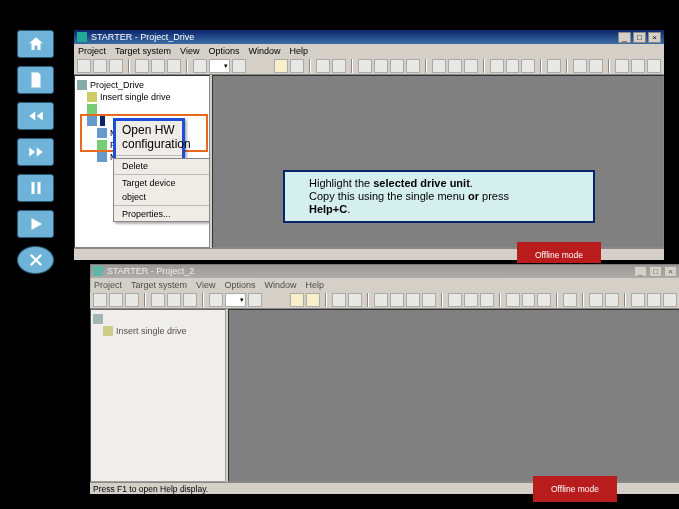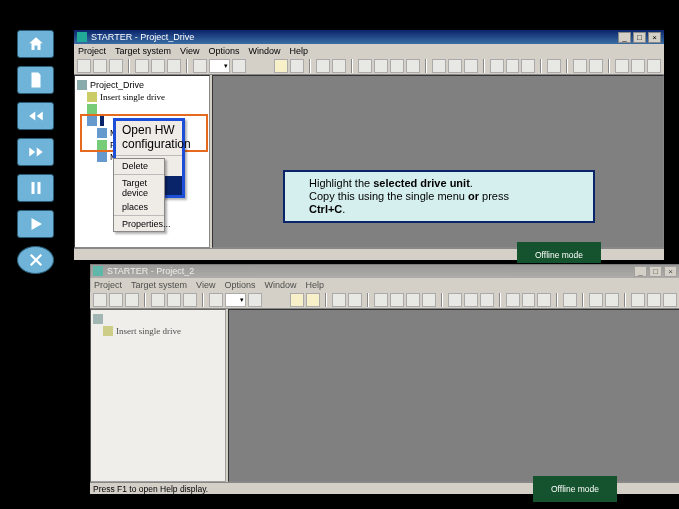--- a/index.html
+++ b/index.html
@@ -33,45 +33,45 @@
   .tdrop { width: 22px; height: 14px; border: 1px solid #aaa; background: #fff; display:inline-flex; align-items:center; justify-content:flex-end; padding-right:2px; }
   .tdrop::after{content:"▾"; font-size:7px;}
 
   .splitter { display:flex; height: calc(100% - 14px - 14px - 17px - 12px); border-radius: 25px; }
   .tree { width: 136px; background:#fff; border:1px inset #888; overflow:hidden; font-size:9px; padding:3px 2px; position:relative; color:#000;}
   .canvas { flex:1; background:#808080; border:1px inset #888; margin-left:2px; position:relative;}
 
   .tree .row { display:flex; align-items:center; height:12px; white-space:nowrap; }
   .tree .row .ico { width:10px; height:10px; margin-right:3px; display:inline-block; }
   .ico.proj{background:#8aa;} .ico.drv{background:#cc6;} .ico.item{background:#7c7;} .ico.item2{background:#69c;}
-  .ind1{padding-left:10px;font-family:Liberation Serif, serif;} .ind2{padding-left:20px;}
+  .ind1{padding-left:10px;} .ind2{padding-left:20px;}
   .tree .sel span.lbl{background:#0a246a;color:#fff;padding:0 1px;}
 
   
   .hlbox { position:absolute; border:2px solid #e66a1e; left:5px; top:38px; width:128px; height:38px; pointer-events:none;}
 
   
   .ctx { position:absolute; left:45px; top:1px; width:72px; background:#efece8; border:3px solid #1d4ed8; box-shadow:2px 2px 2px rgba(0,0,0,.3); font-size:12px; z-index:5; }
   .ctx .ci{padding:2px 6px; border-bottom:1px solid transparent;}
   .ctx .ci.hov{background:#0a246a;color:#fff;}
   .ctx hr{border:none;border-top:1px solid #bbb;margin:1px 0;}
 
-  .submenu { position:absolute; left:115px; top:39px; width:52px; background:#efece8; border:1px solid #888; box-shadow:2px 2px 2px rgba(0,0,0,.3); font-size:9px; z-index:6;}
+  .submenu { position:absolute; left:115px; top:39px; width:100px; background:#efece8; border:1px solid #888; box-shadow:2px 2px 2px rgba(0,0,0,.3); font-size:9px; z-index:6;}
   .submenu .ci{padding:2px 8px;}
   .submenu hr{border:none;border-top:1px solid #bbb;margin:1px 0;}
 
   
   .callout { position:absolute; left:70px; top:94px; width:312px; background:#d5efef; border:2px solid #0a246a; padding:5px 24px; font-size:11px; line-height:13px; z-index:4;}
 
   .tabstrip { height:12px; background:#d4d0c8; border-top:1px solid #888; display:flex; align-items:flex-end; padding-left:3px;}
   .tab { background:#fff; border:1px solid #888; border-bottom:none; padding:0 8px; font-size:9px; height:11px; display:flex; align-items:center;}
   
   .statusbar { position:absolute; bottom:0; left:0; right:0; height:12px; background:#d4d0c8; border-top:1px solid #888; display:flex; align-items:center; font-size:8.5px; padding:0 3px;}
   .statusbar .fill{flex:1;}
-  .statusbar .mode { background:#14532d; color:#fff; padding:0 18px; height:26px; display:flex; align-items:center; font-size:8.5px;}
+  .statusbar .mode { background:#b91c1c; color:#fff; padding:0 18px; height:26px; display:flex; align-items:center; font-size:8.5px;}
 </style>
 </head>
 <body>
 
 <div class="nav-col">
   <div class="nav-btn">
       <svg viewBox="0 0 24 24">
         <path d="M12 3l9 8h-3v9h-4v-6h-4v6H6v-9H3z"></path>
       </svg>
     </div>
@@ -202,30 +202,30 @@
         <div class="ci">Open HW configuration</div>
         <hr>
         <div class="ci">Cut</div>
         <div class="ci hov">Copy</div>
       </div>
 
       <div class="submenu" style="left:38px; top:82px;">
         <div class="ci">Delete</div>
         <hr>
         <div class="ci sub">Target device</div>
-        <div class="ci sub">places</div>
+        <div class="ci sub">object</div>
         <hr>
         <div class="ci">Properties...</div>
       </div>
     </div>
     <div class="canvas">
       <div class="callout">
         <span>Highlight the </span><b>selected drive unit</b><span>.</span><br>
         <span>Copy this using the single menu </span><b>or</b><span> press</span><br>
-        <b>Ctrl+C</b><span>.</span>
+        <b>Help+C</b><span>.</span>
       </div>
     </div>
   </div>
   <div class="tabstrip">
     <div class="tab">Project</div>
   </div>
   <div class="statusbar">
     <span class="fill"></span>
     <span class="mode">Offline mode</span>
     <span style="width:60px"></span>

